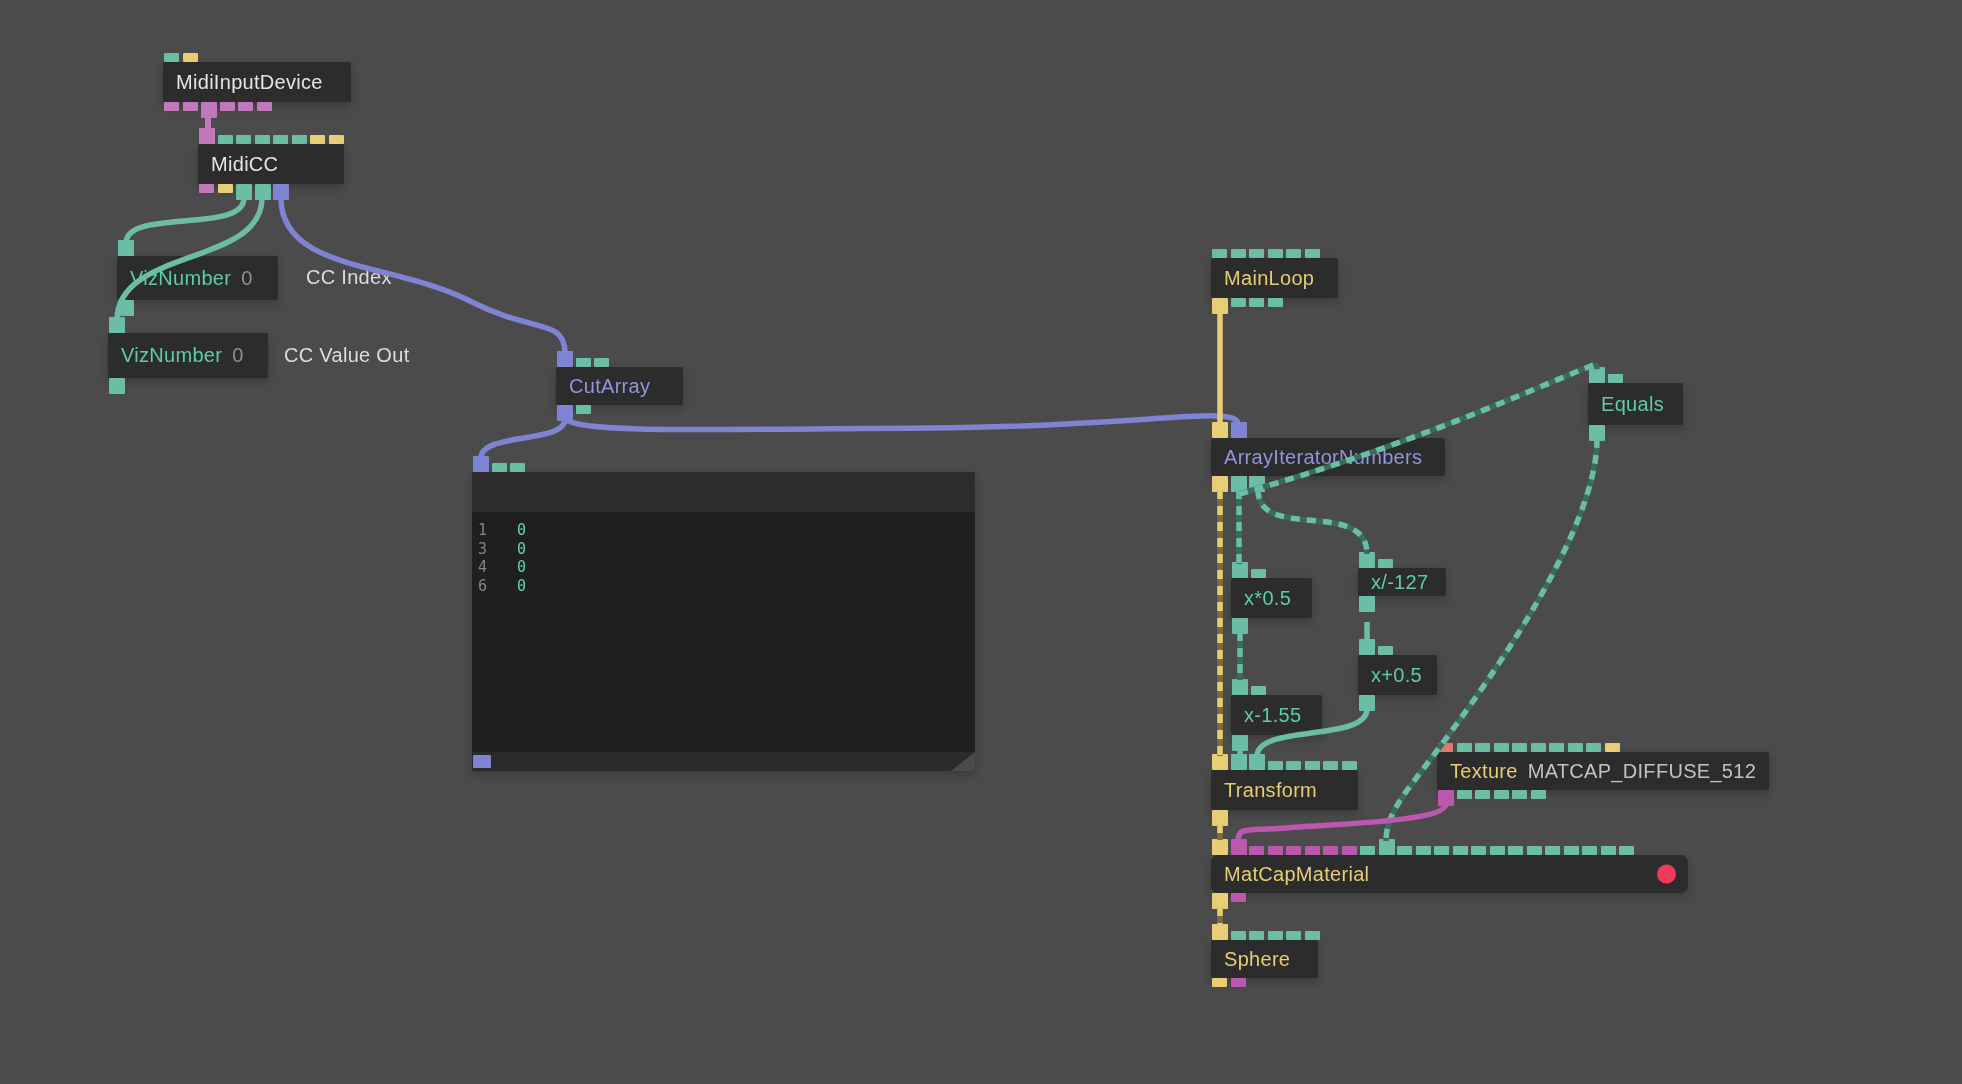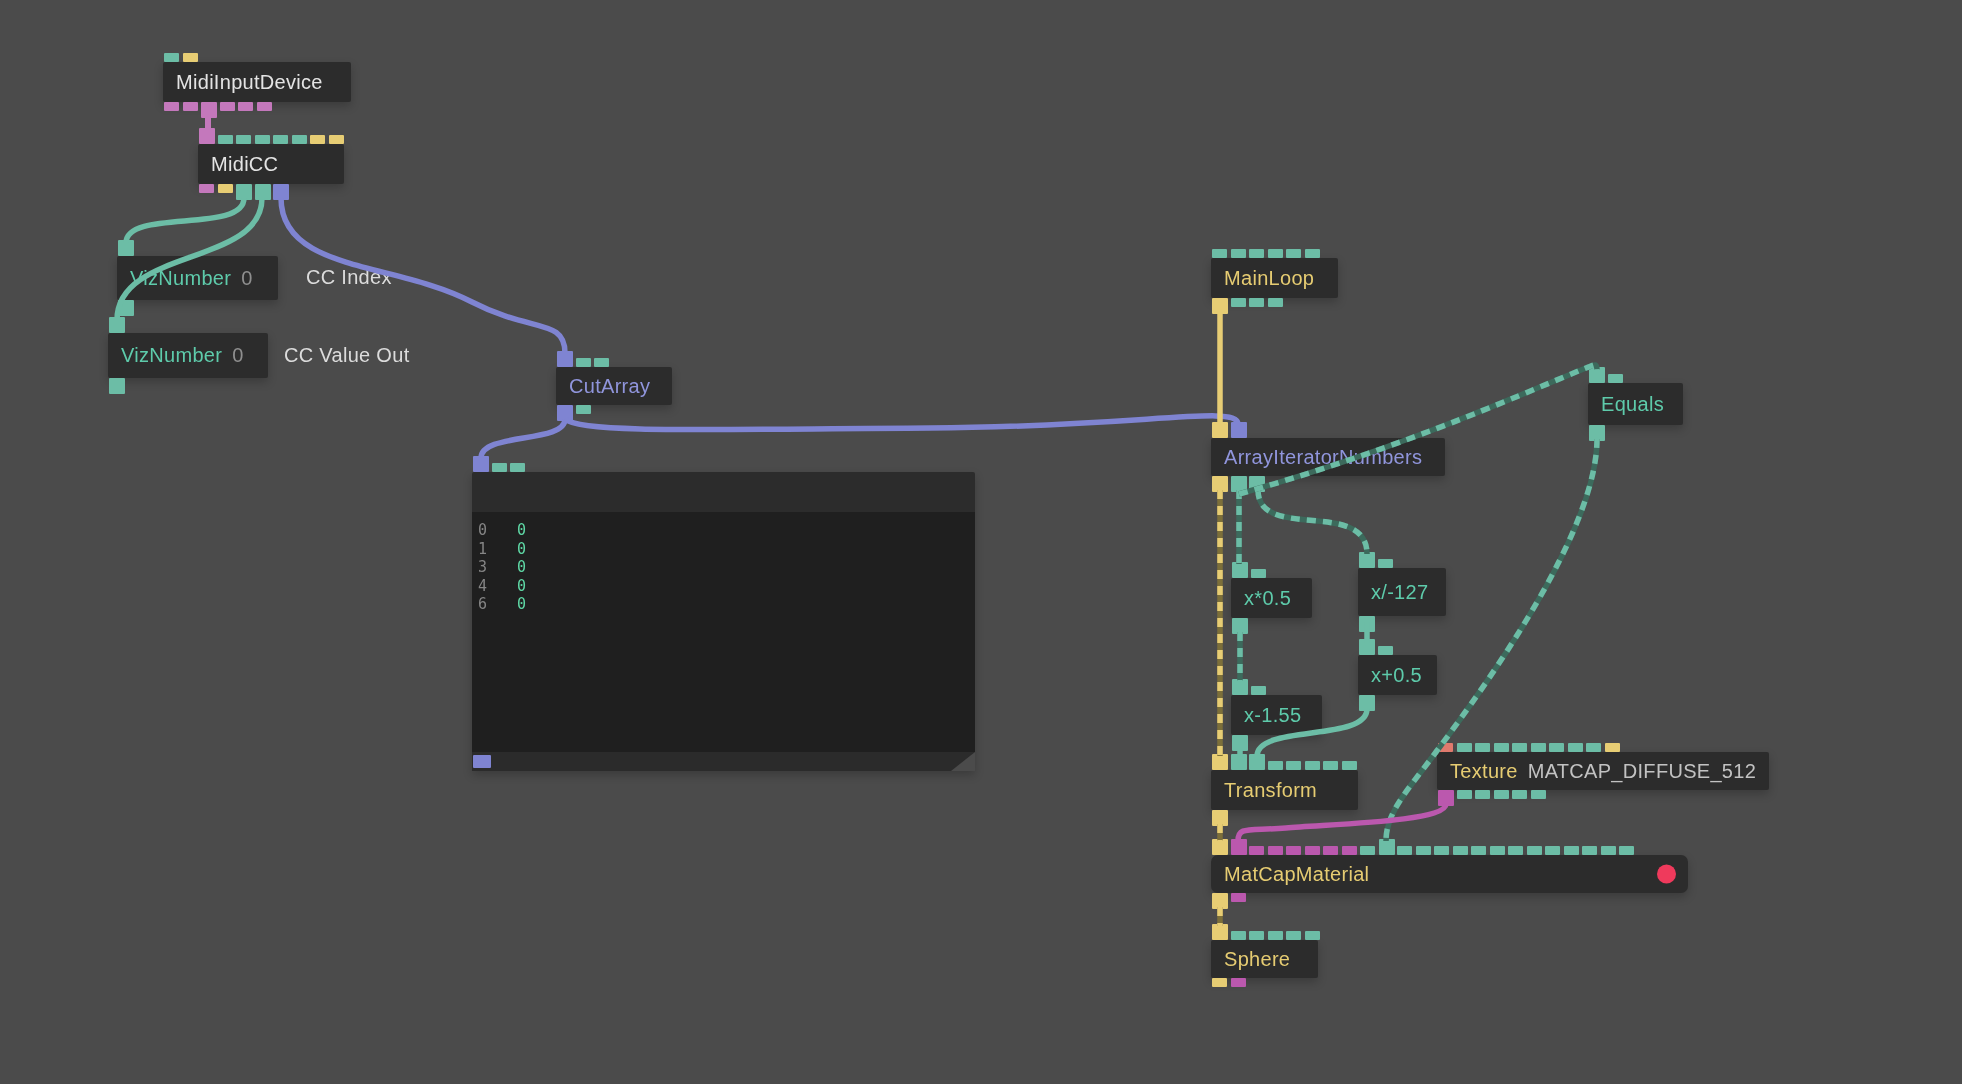--- a/index.html
+++ b/index.html
@@ -134,33 +134,32 @@
     <div class="side-label" style="left: 306px; top: 266px;">CC Index</div>
     <div class="node" style="left: 108px; top: 333px; width: 160px; height: 45px;">
       <div class="title">
         <span class="tc-teal">VizNumber</span>
         <span class="val">0</span>
       </div>
       <div class="port" style="background: rgb(108, 189, 166); width: 16px; height: 16px; left: 1px; top: -16px;"></div>
       <div class="port" style="background: rgb(108, 189, 166); width: 16px; height: 16px; left: 1px; bottom: -16px;"></div>
     </div>
     <div class="side-label" style="left: 284px; top: 343.5px;">CC Value Out</div>
-    <div class="node" style="left: 556px; top: 367px; width: 116px; height: 38px;">
+    <div class="node" style="left: 556px; top: 367px; width: 127px; height: 38px;">
       <div class="title">
         <span class="tc-purple">CutArray</span>
       </div>
       <div class="port" style="background: rgb(127, 132, 210); width: 16px; height: 16px; left: 1px; top: -16px;"></div>
       <div class="port" style="background: rgb(108, 189, 166); width: 15px; height: 9px; left: 19.5px; top: -9px;"></div>
       <div class="port" style="background: rgb(108, 189, 166); width: 15px; height: 9px; left: 38px; top: -9px;"></div>
       <div class="port" style="background: rgb(127, 132, 210); width: 16px; height: 16px; left: 1px; bottom: -16px;"></div>
       <div class="port" style="background: rgb(108, 189, 166); width: 15px; height: 9px; left: 19.5px; bottom: -9px;"></div>
     </div>
     <div class="node" style="left: 472px; top: 472px; width: 503px; height: 299px;">
       <div class="vt-body">
-        <div class="vt-row"><span class="idx">0</span><span class="v">0</span></div>
         <div class="vt-row"><span class="idx">1</span><span class="v">0</span></div>
         <div class="vt-row"><span class="idx">3</span><span class="v">0</span></div>
         <div class="vt-row"><span class="idx">4</span><span class="v">0</span></div>
         <div class="vt-row"><span class="idx">6</span><span class="v">0</span></div>
       </div>
       <div class="vt-footer">
         <div class="port" style="left: 1px; bottom: 3px; width: 18px; height: 13px; background: rgb(127, 132, 210);"></div>
         <div class="vt-notch"></div>
       </div>
       <div class="port" style="background: rgb(127, 132, 210); width: 16px; height: 16px; left: 1px; top: -16px;"></div>
@@ -201,21 +200,21 @@
       <div class="port" style="background: rgb(108, 189, 166); width: 16px; height: 16px; left: 1px; bottom: -16px;"></div>
     </div>
     <div class="node" style="left: 1231px; top: 578px; width: 81px; height: 40px;">
       <div class="title">
         <span class="tc-teal">x*0.5</span>
       </div>
       <div class="port" style="background: rgb(108, 189, 166); width: 16px; height: 16px; left: 1px; top: -16px;"></div>
       <div class="port" style="background: rgb(108, 189, 166); width: 15px; height: 9px; left: 19.5px; top: -9px;"></div>
       <div class="port" style="background: rgb(108, 189, 166); width: 16px; height: 16px; left: 1px; bottom: -16px;"></div>
     </div>
-    <div class="node" style="left: 1358px; top: 568px; width: 88px; height: 48px;">
+    <div class="node" style="left: 1358px; top: 568px; width: 88px; height: 28px;">
       <div class="title">
         <span class="tc-teal">x/-127</span>
       </div>
       <div class="port" style="background: rgb(108, 189, 166); width: 16px; height: 16px; left: 1px; top: -16px;"></div>
       <div class="port" style="background: rgb(108, 189, 166); width: 15px; height: 9px; left: 19.5px; top: -9px;"></div>
       <div class="port" style="background: rgb(108, 189, 166); width: 16px; height: 16px; left: 1px; bottom: -16px;"></div>
     </div>
     <div class="node" style="left: 1358px; top: 655px; width: 79px; height: 40px;">
       <div class="title">
         <span class="tc-teal">x+0.5</span>

